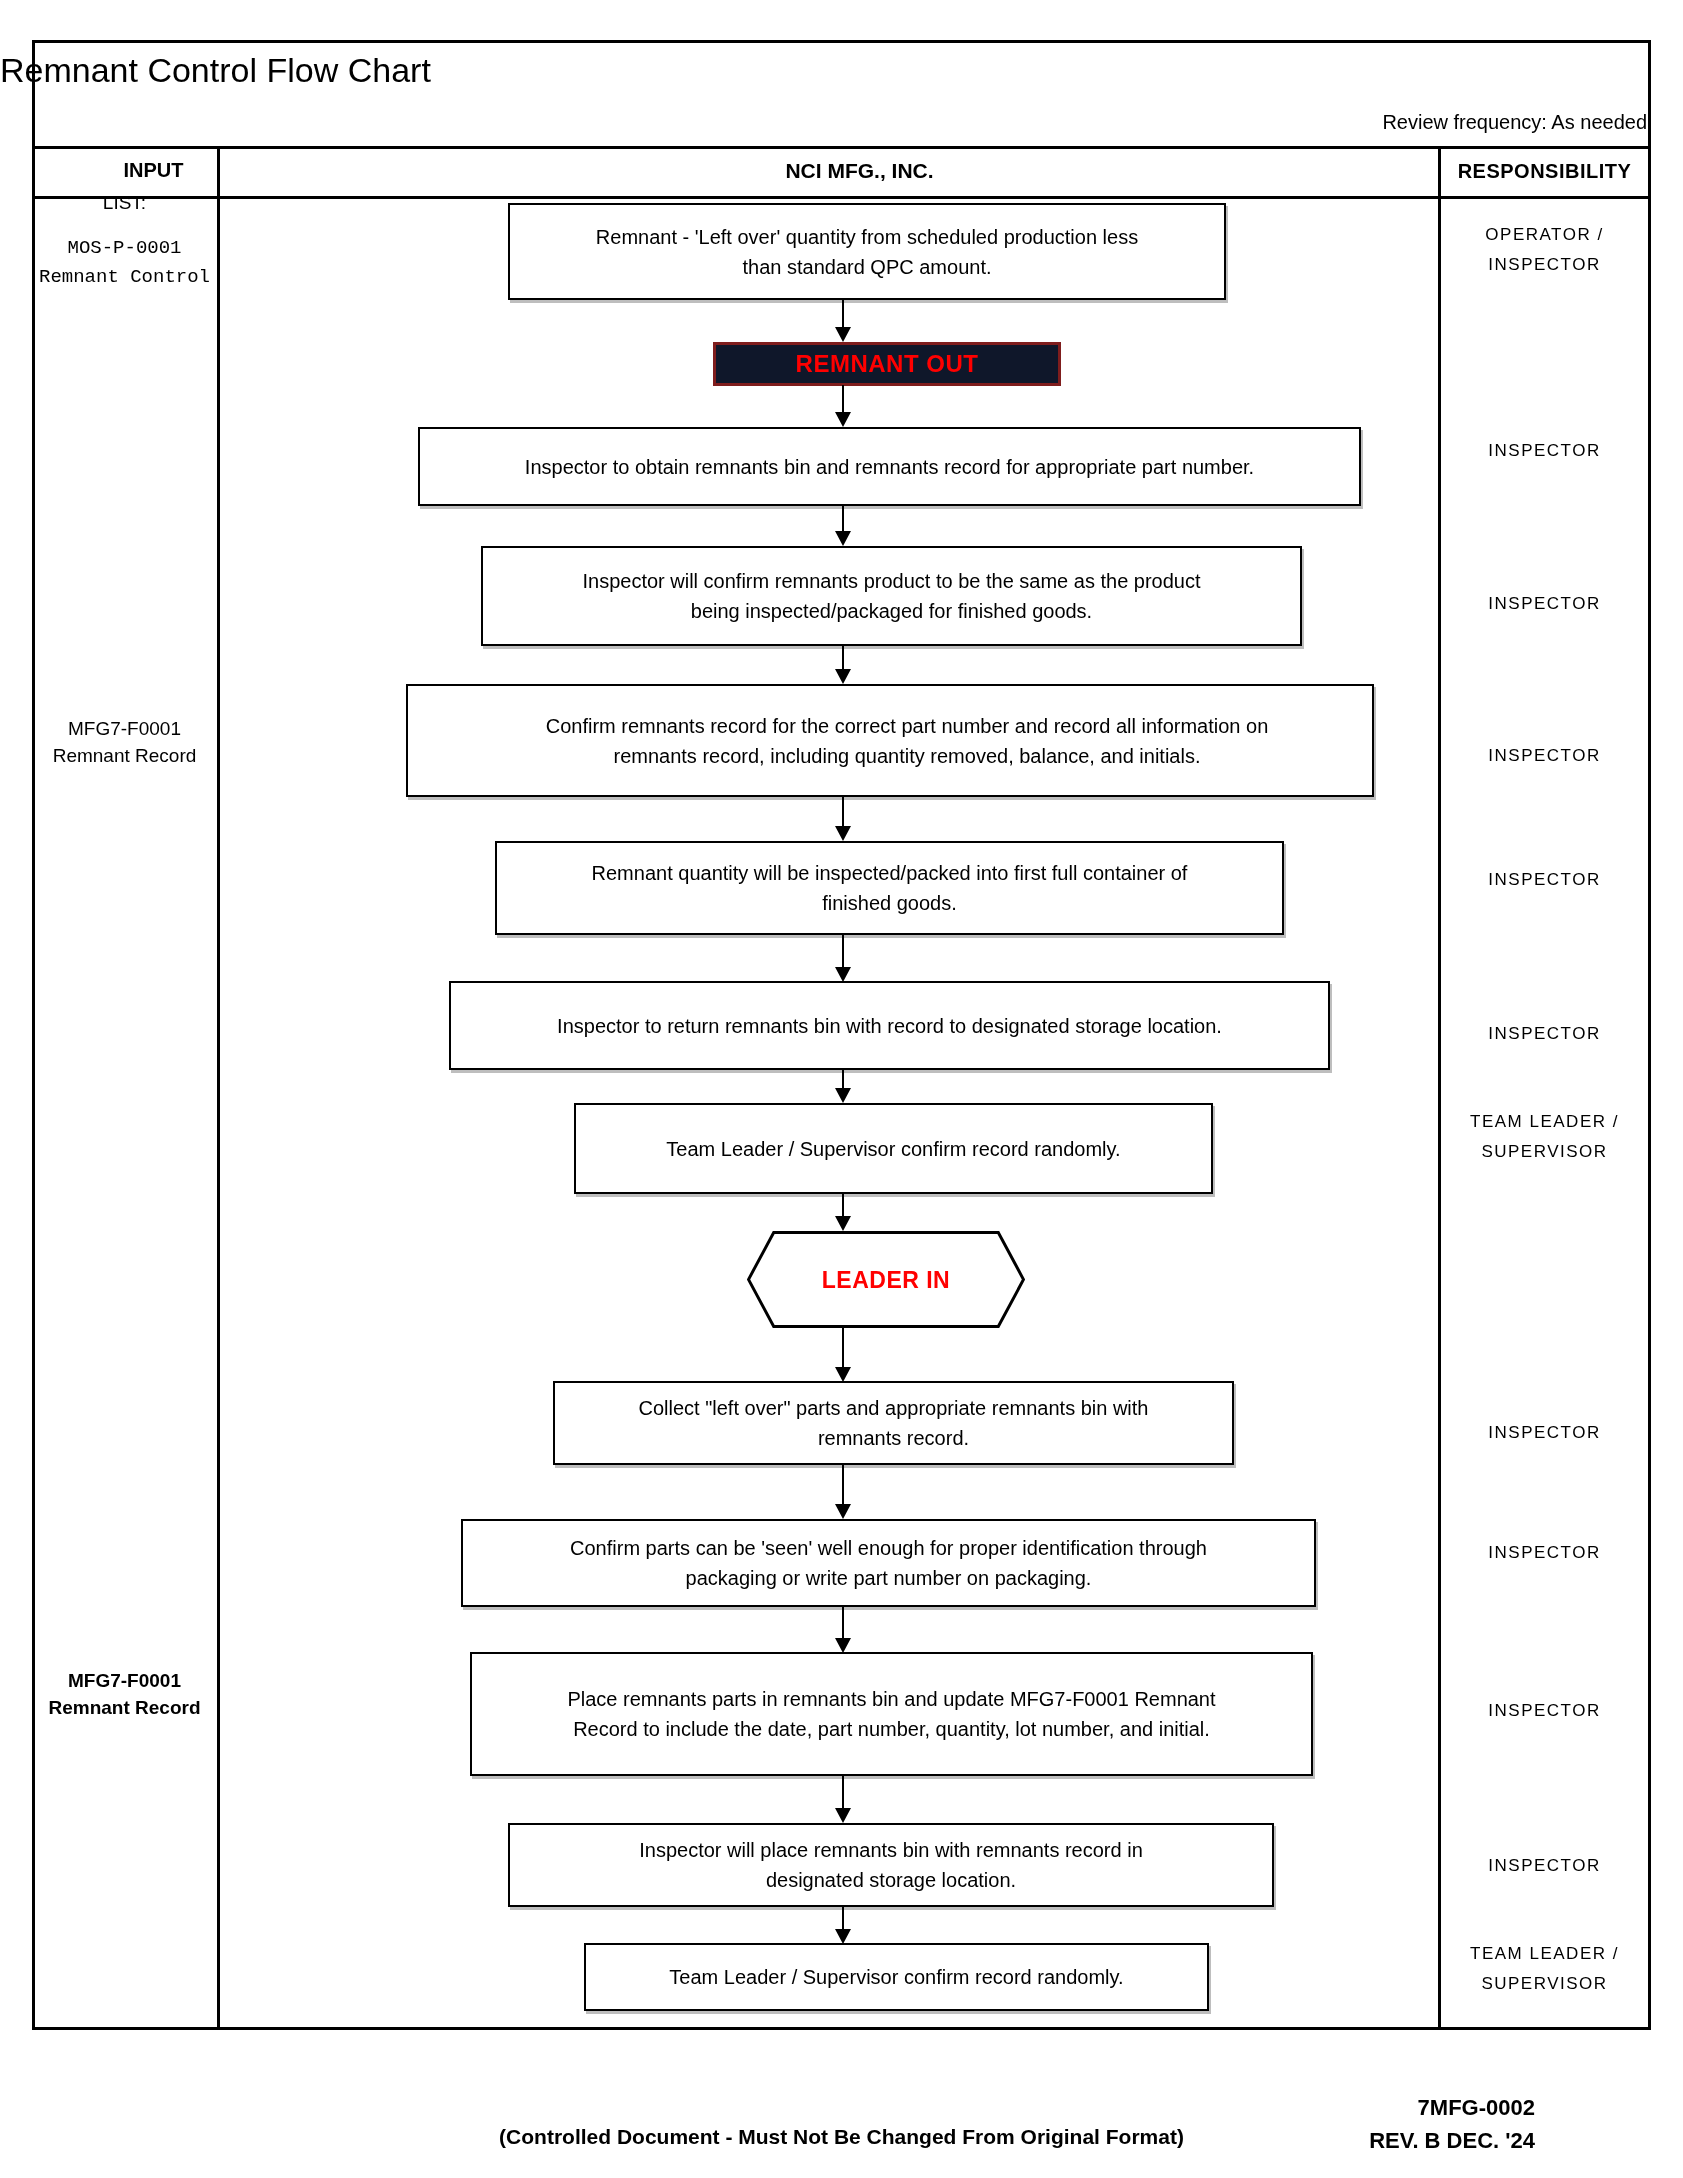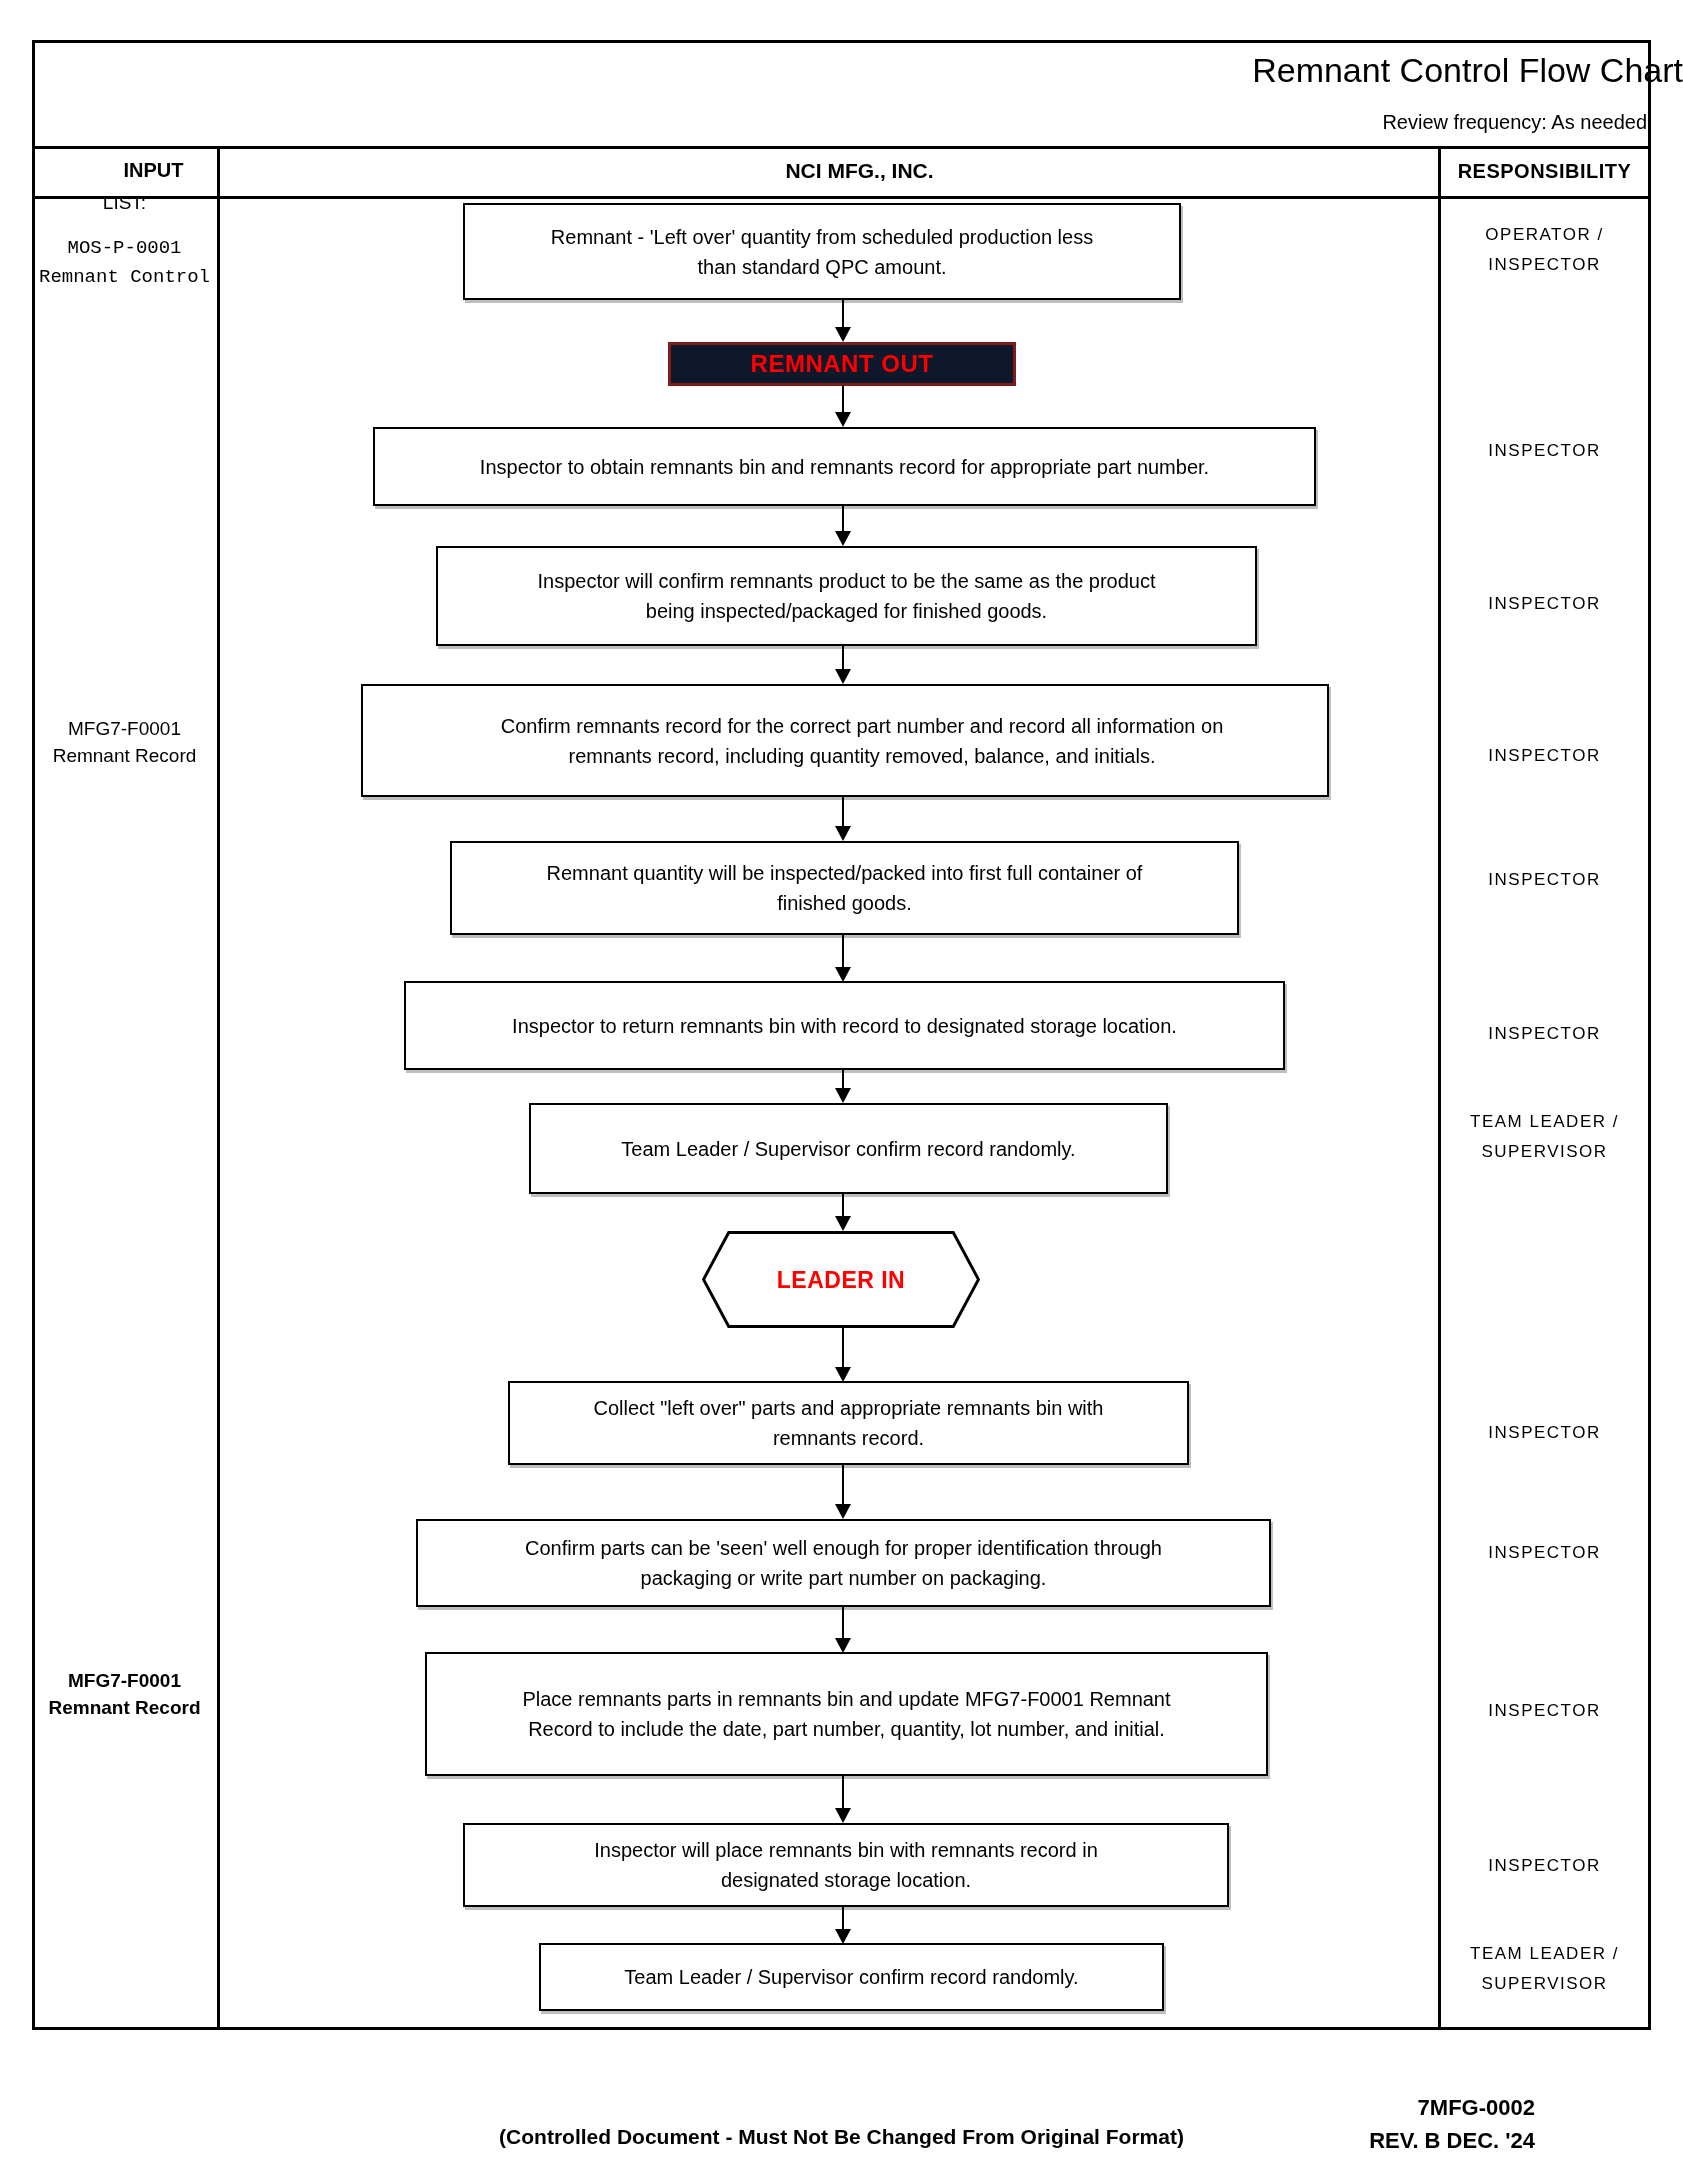--- a/index.html
+++ b/index.html
@@ -12,21 +12,21 @@
   
   .page-border { left:32px; top:40px; width:1619px; height:1990px; border:3px solid #000; box-sizing:border-box; }
   .hline { background:#000; height:3px; }
   .line-title-bottom { left:32px; top:146px; width:1619px; }
   .line-header-bottom { left:32px; top:196px; width:1619px; }
   .vline { background:#000; width:3px; }
   .vdiv-input { left:217px; top:146px; height:1884px; }
   .vdiv-resp  { left:1438px; top:146px; height:1884px; }
 
   
-  .title { left:0; top:51px; width:1683px; text-align:right; font-size:34px; }
+  .title { left:0; top:51px; width:1683px; text-align:left; font-size:34px; }
   .review-freq { top:111px; right:36px; font-size:20px; }
   .hdr { font-weight:bold; font-size:20px; text-align:center; }
   .hdr-input { left:32px; top:159px; width:185px;padding-left:29px; }
   .hdr-company { left:217px; top:159px; width:1221px; font-size:21px;padding-left:32px; }
   .hdr-resp { left:1438px; top:160px; width:213px; letter-spacing:0.5px; }
 
   
   .input-item { left:32px; width:185px; text-align:center; font-size:19px; line-height:27px; white-space:pre-line; }
   .li-list { top:189px; }
   .li-1 { top:234px; line-height:29px;font-family:Liberation Mono, monospace; }
@@ -36,21 +36,21 @@
   
   .resp { left:1438px; width:213px; text-align:center; font-size:17px; letter-spacing:1.5px;
           line-height:30px; white-space:pre-line; }
   .r1 { top:220px; } .r2 { top:436px; } .r3 { top:589px; } .r4 { top:741px; }
   .r5 { top:865px; } .r6 { top:1019px; } .r7 { top:1107px; } .r8 { top:1418px; }
   .r9 { top:1538px; } .r10 { top:1696px; } .r11 { top:1851px; } .r12 { top:1939px; }
 
   
   .step {
     display:flex; align-items:center; justify-content:center; text-align:center;
-    box-sizing:border-box; font-size:20px; line-height:30px;
+    box-sizing:border-box; font-size:20px; line-height:30px;margin-left:45px;
   }
   .process { border:2px solid #000; background:#fff; box-shadow:2px 3px 0 rgba(110,110,110,0.45); padding:0 10px; }
   .step span { white-space:pre-line; }
   .s1  { left:463px; top:203px;  width:718px; height:97px; }
   .s2  { left:668px; top:342px;  width:348px; height:44px; border-width:3px; }
   .s2 span { color:var(--accent-red,#f00); font-weight:bold; font-size:24px; letter-spacing:0.5px; }
   .s3  { left:373px; top:427px;  width:943px; height:79px; }
   .s4  { left:436px; top:546px;  width:821px; height:100px; }
   .s5  { left:361px; top:684px;  width:968px; height:113px;padding-left:44px; }
   .s6  { left:450px; top:841px;  width:789px; height:94px; }

